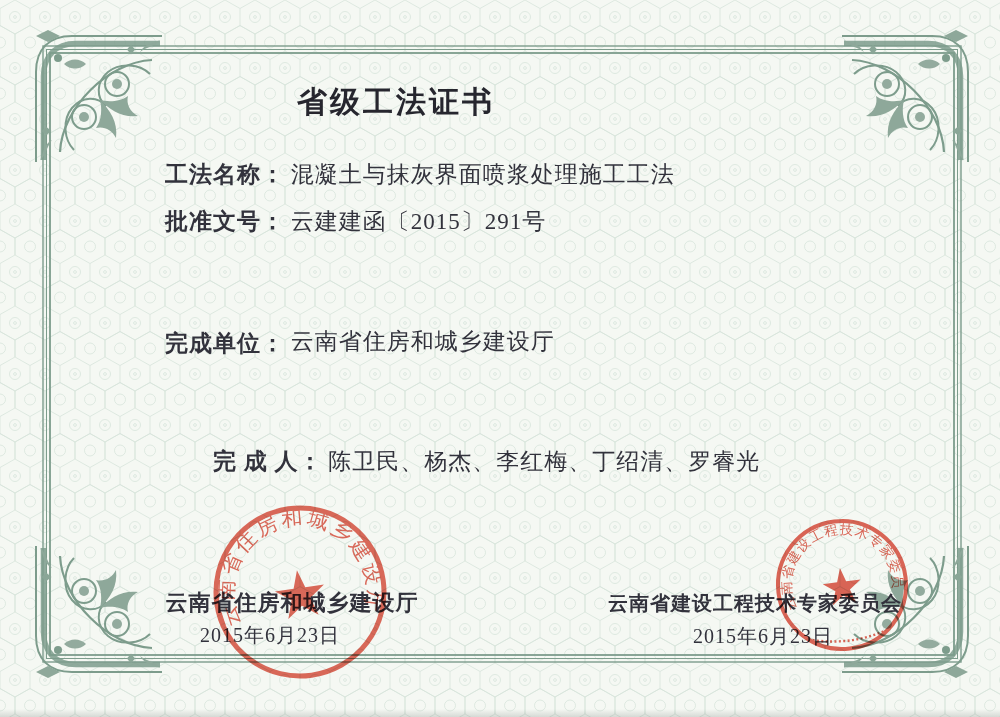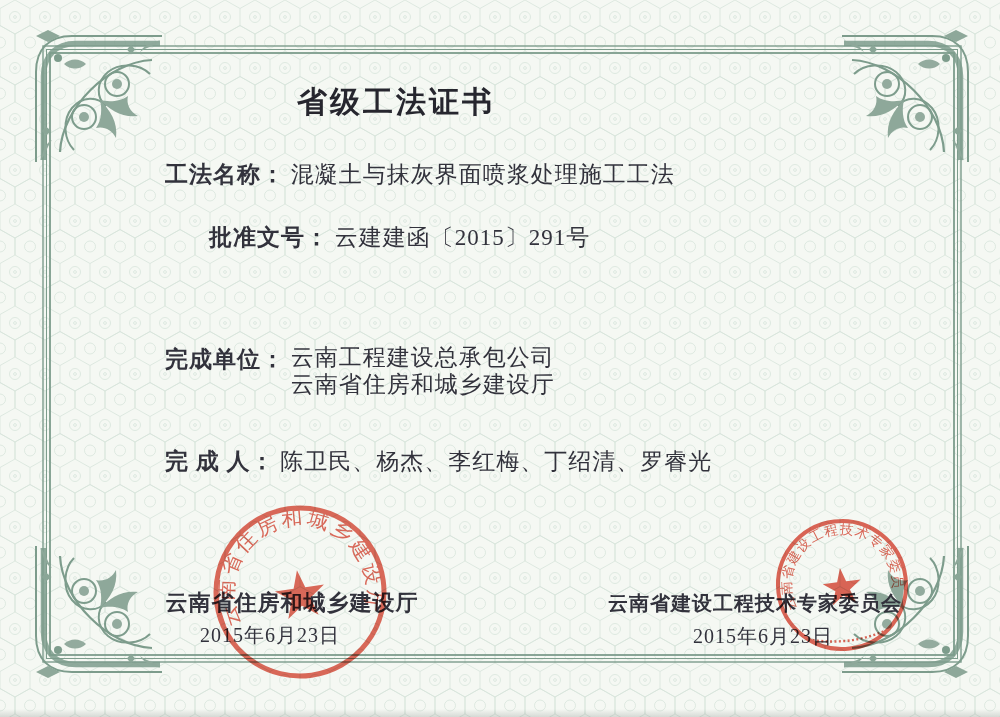--- a/index.html
+++ b/index.html
@@ -89,35 +89,34 @@
   </svg>
 
   <div class="content">
     <div class="title">省级工法证书</div>
 
     <div class="frow" style="top:159px;">
       <span class="flabel">工法名称：</span>
       <span class="fvalue">混凝土与抹灰界面喷浆处理施工工法</span>
     </div>
 
-    <div class="frow" style="top:222px;margin-left:44px;">
+    <div class="frow" style="top:206px;">
       <span class="flabel">批准文号：</span>
       <span class="fvalue">云建建函〔2015〕291号</span>
     </div>
 
 
-    <div class="frow" style="top:344px;">
+    <div class="frow" style="top:328px;">
       <span class="flabel">完成单位：</span>
       <span class="fvalue">
-        <div class="vline">云南工程建设总承包公司</div>
         <div class="vline">云南省住房和城乡建设厅</div>
       </span>
     </div>
 
-    <div class="frow" style="top:446px;">
+    <div class="frow" style="top:446px;margin-left:48px;">
       <span class="flabel">完 成 人：</span>
       <span class="fvalue">陈卫民、杨杰、李红梅、丁绍清、罗睿光</span>
     </div>
 
     <div class="sig-line org" style="left:292px;top:588px;">云南省住房和城乡建设厅</div>
     <div class="sig-line date" style="left:270px;top:622px;">2015年6月23日</div>
 
     <div class="sig-line org-r" style="left:755px;top:590px;">云南省建设工程技术专家委员会</div>
     <div class="sig-line date" style="left:763px;top:623px;">2015年6月23日</div>
   </div>

